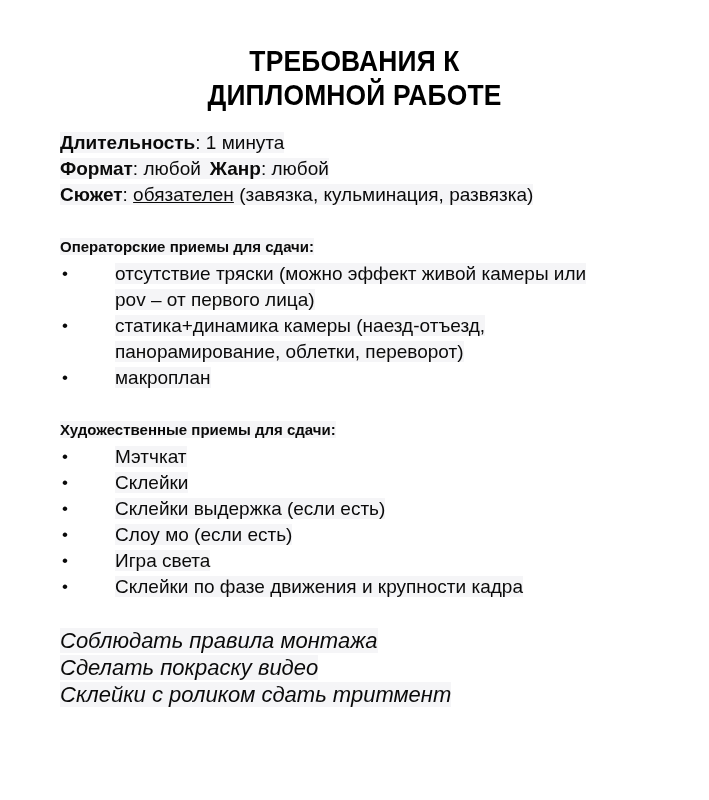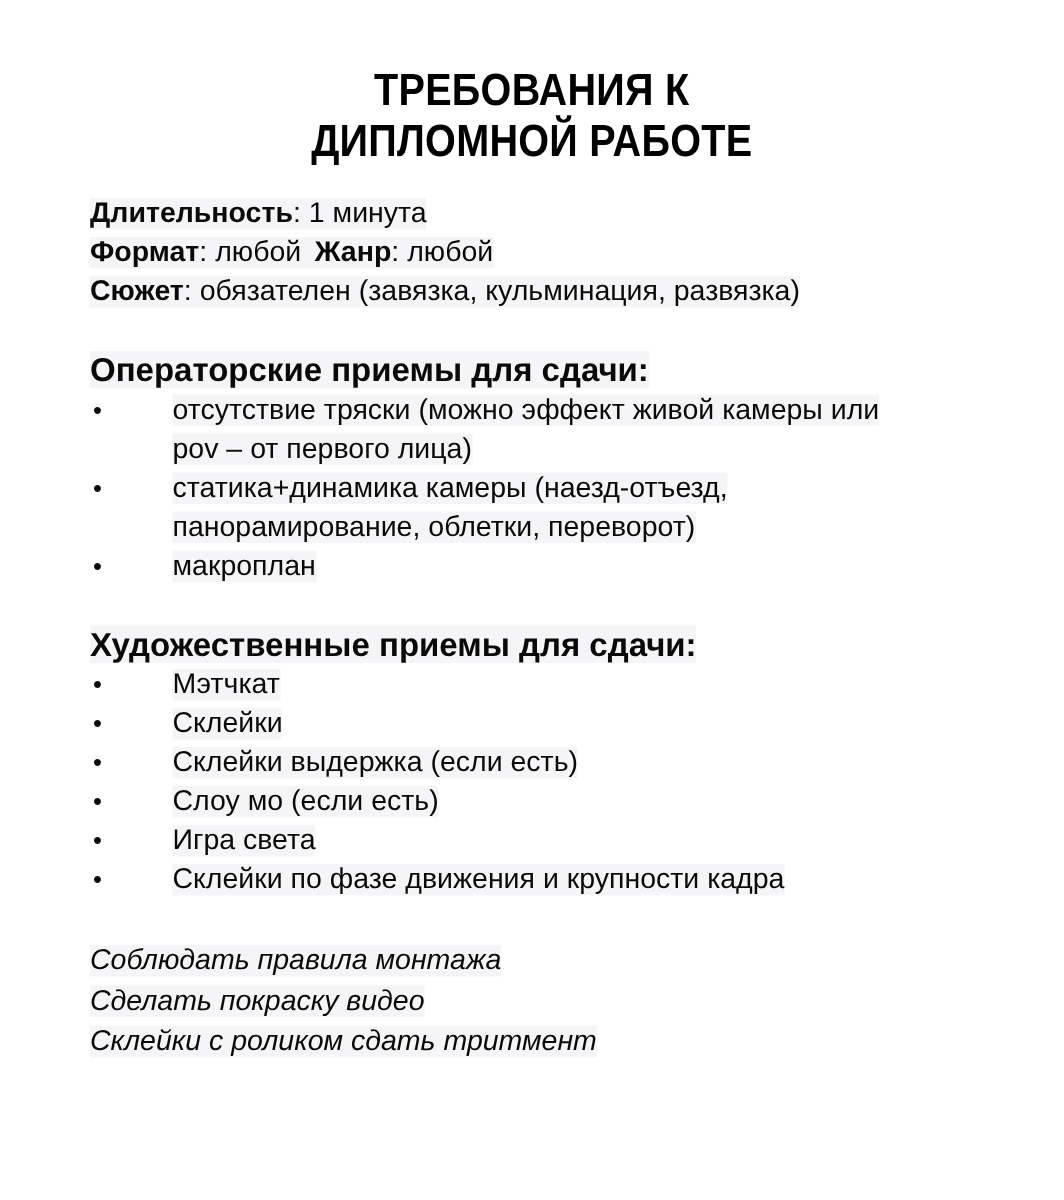--- a/index.html
+++ b/index.html
@@ -57,33 +57,34 @@
   .kv-line {
     font-size: 19px;
     line-height: 26px;
     white-space: nowrap;
     margin: 0;
   }
   .kv-line b {
     font-weight: 700;
   }
   .u {
+    text-decoration: underline;
     text-underline-offset: 1px;
   }
   .gap-wide {
     display: inline-block;
     width: 9px;
   }
 
   
   .section {
     margin-top: 26px;
   }
   .section-heading {
-    font-size: 22px;
+    font-size: 15px;
     line-height: 26px;
     font-weight: 700;
     margin: 0 0 1px 0;
     white-space: nowrap;
   }
 
   ul.bullets {
     list-style: none;
     margin: 0;
     padding: 0;
@@ -105,21 +106,21 @@
   ul.bullets > li .txt {
     display: block;
   }
 
   
   .footer-list {
     margin-top: 27px;
   }
   .footer-list .f-line {
     font-style: italic;
-    font-size: 19px;
+    font-size: 22px;
     line-height: 27px;
     white-space: nowrap;
     margin: 0;
   }
 
   
   .inline-hl {
     display: inline;
     background: #f5f5f7;
     box-decoration-break: clone;

